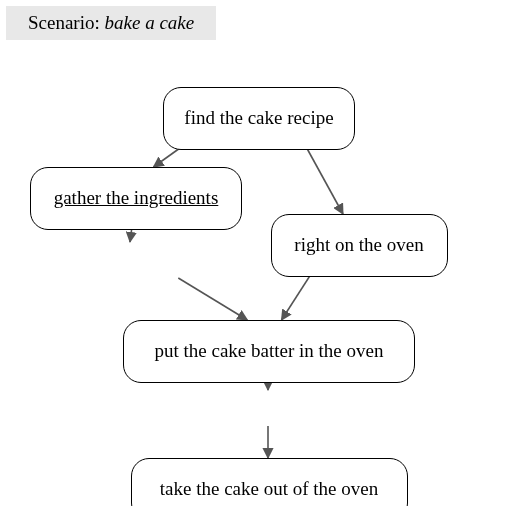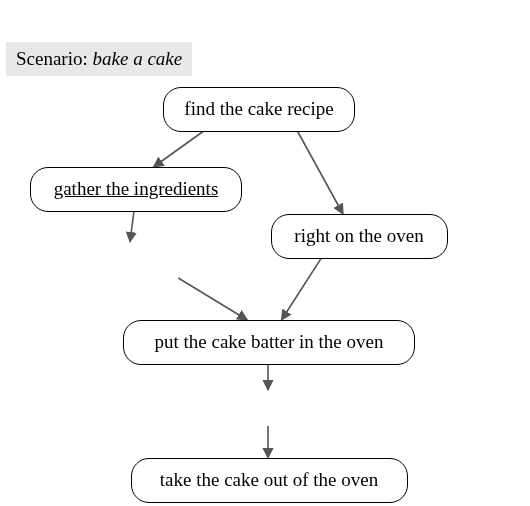--- a/index.html
+++ b/index.html
@@ -10,38 +10,37 @@
     background: #fff;
     font-family: "Times New Roman", Times, serif;
     font-size: 19px;
     color: #000;
   }
   .scenario-bar {
     position: absolute;
     left: 6px;
     top: 6px;
     background: #e8e8e8;
-    padding: 6px 10px;
+    padding: 6px 22px;
     font-size: 19px;
-    margin-top: 36px;
   }
   .scenario-label { font-style: normal; }
   .scenario-value { font-style: italic; }
   .stage {
     position: absolute;
     left: 0; top: 0;
     width: 530px; height: 506px;
   }
   .node {
     position: absolute;
     border: 1.5px solid #000;
     border-radius: 18px;
     background: #fff;
     text-align: center;
-    padding: 10px 14px;
+    padding: 19px 14px;
     white-space: nowrap;
     line-height: 1.2;
   }
   svg.edges {
     position: absolute;
     left: 0; top: 0;
     width: 530px; height: 506px;
     pointer-events: none;
   }
 </style>

